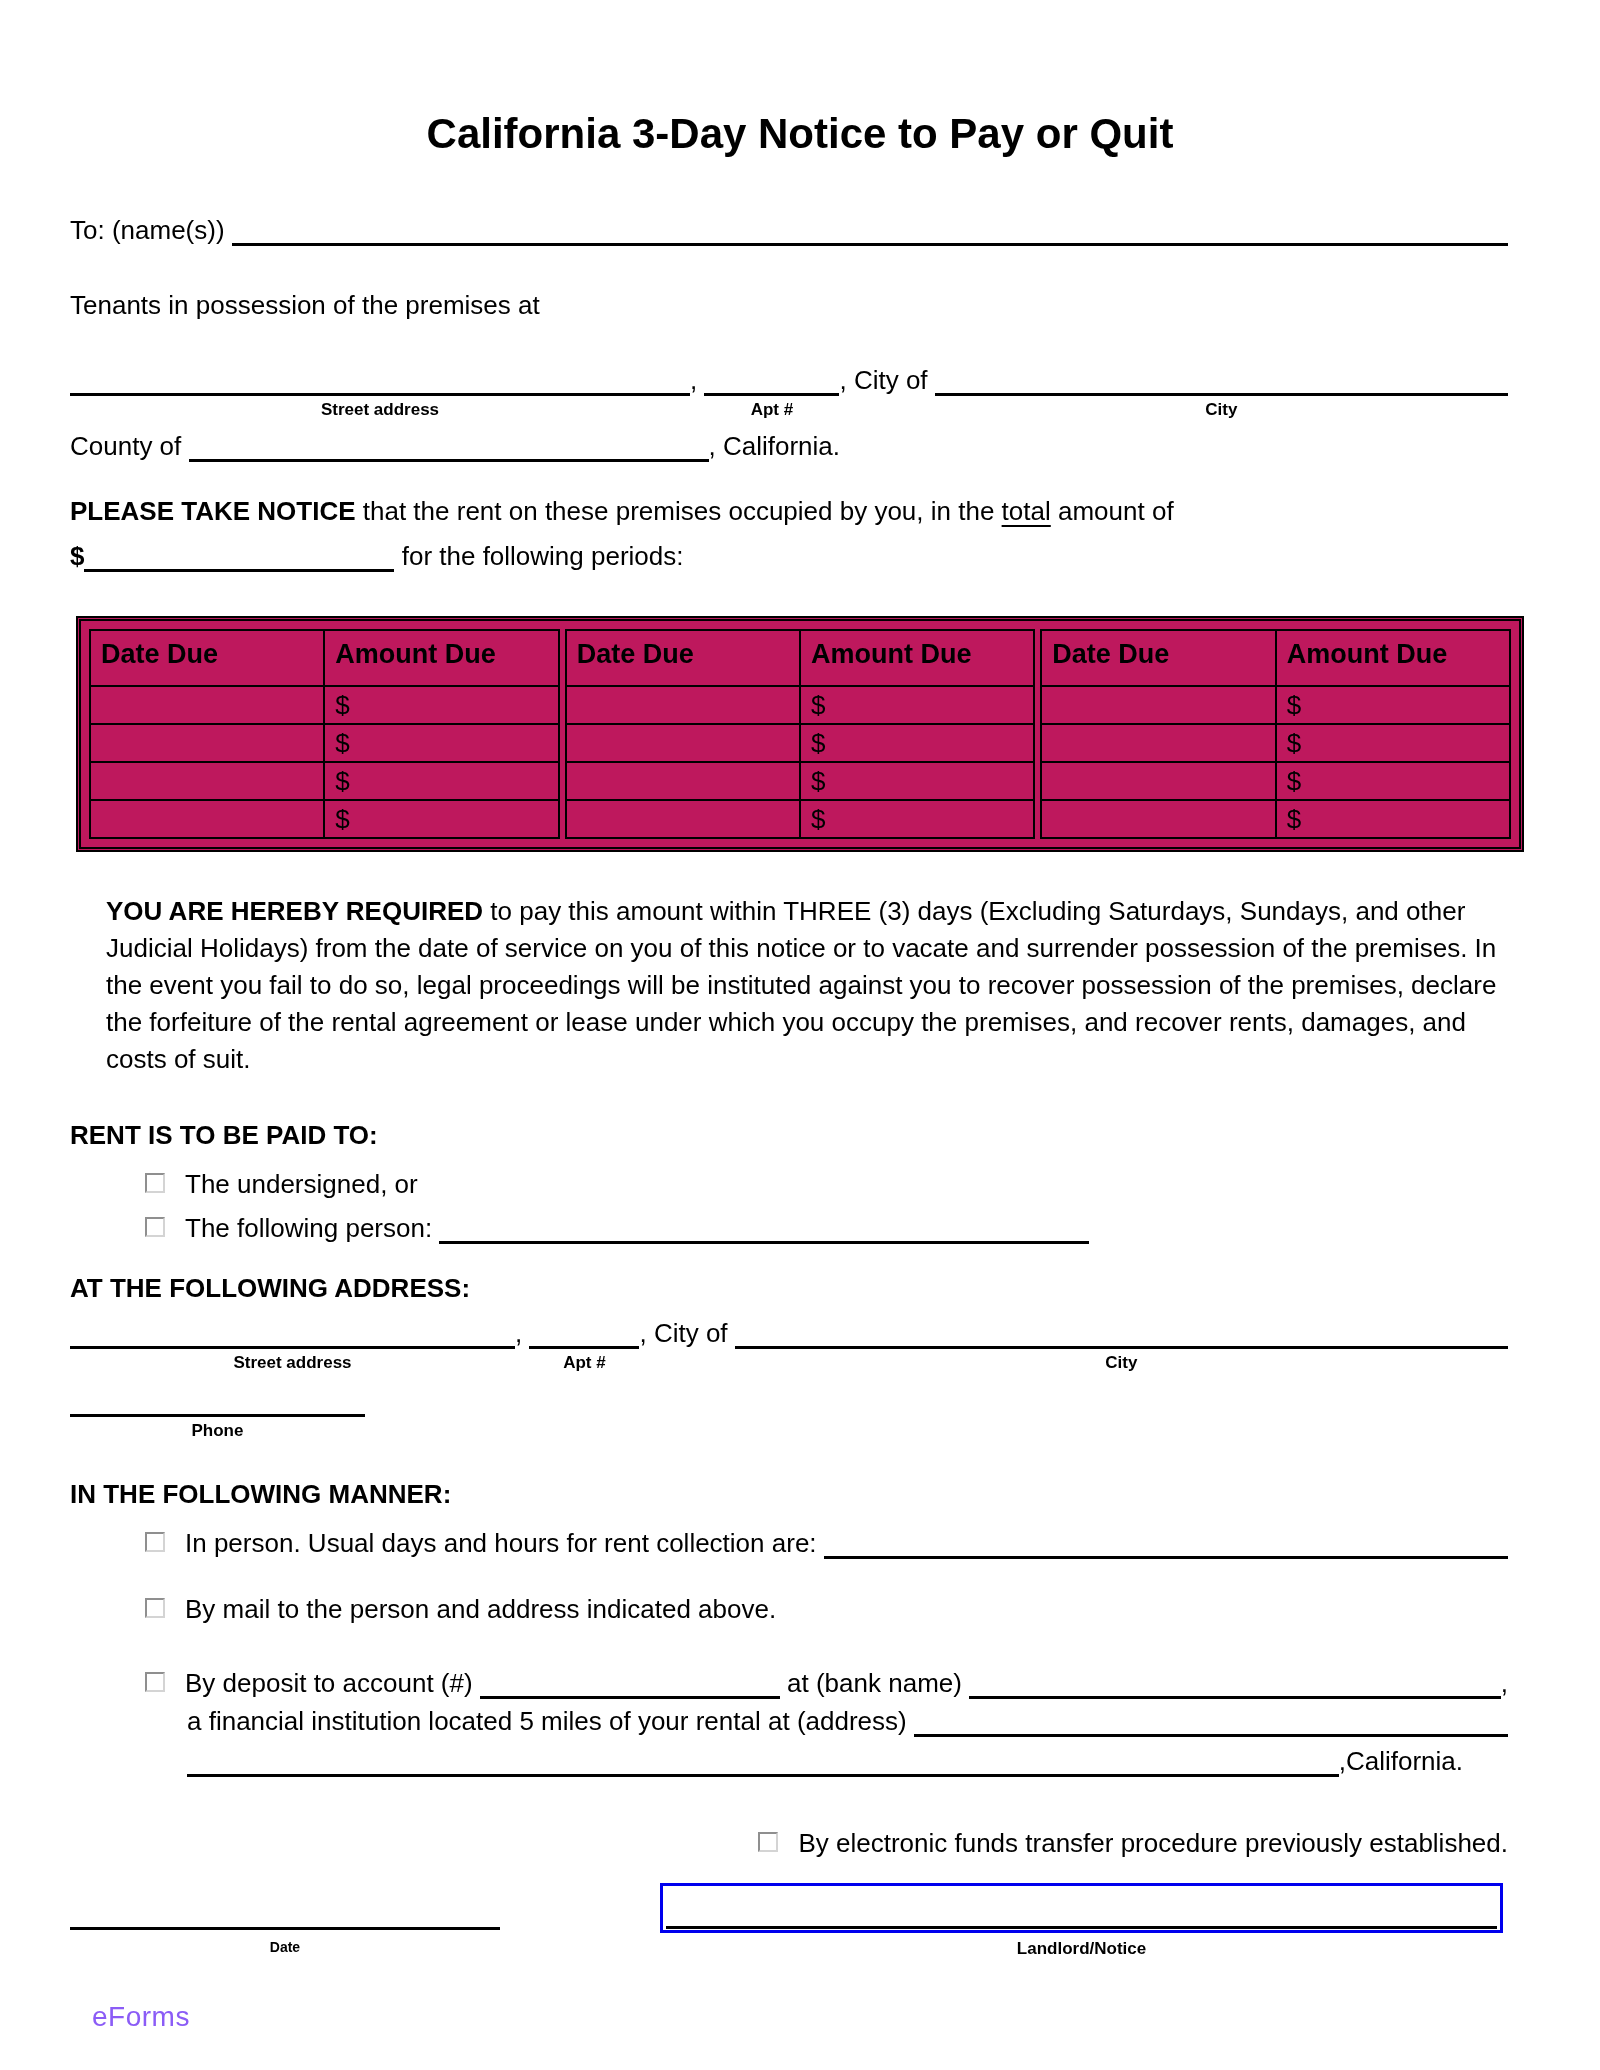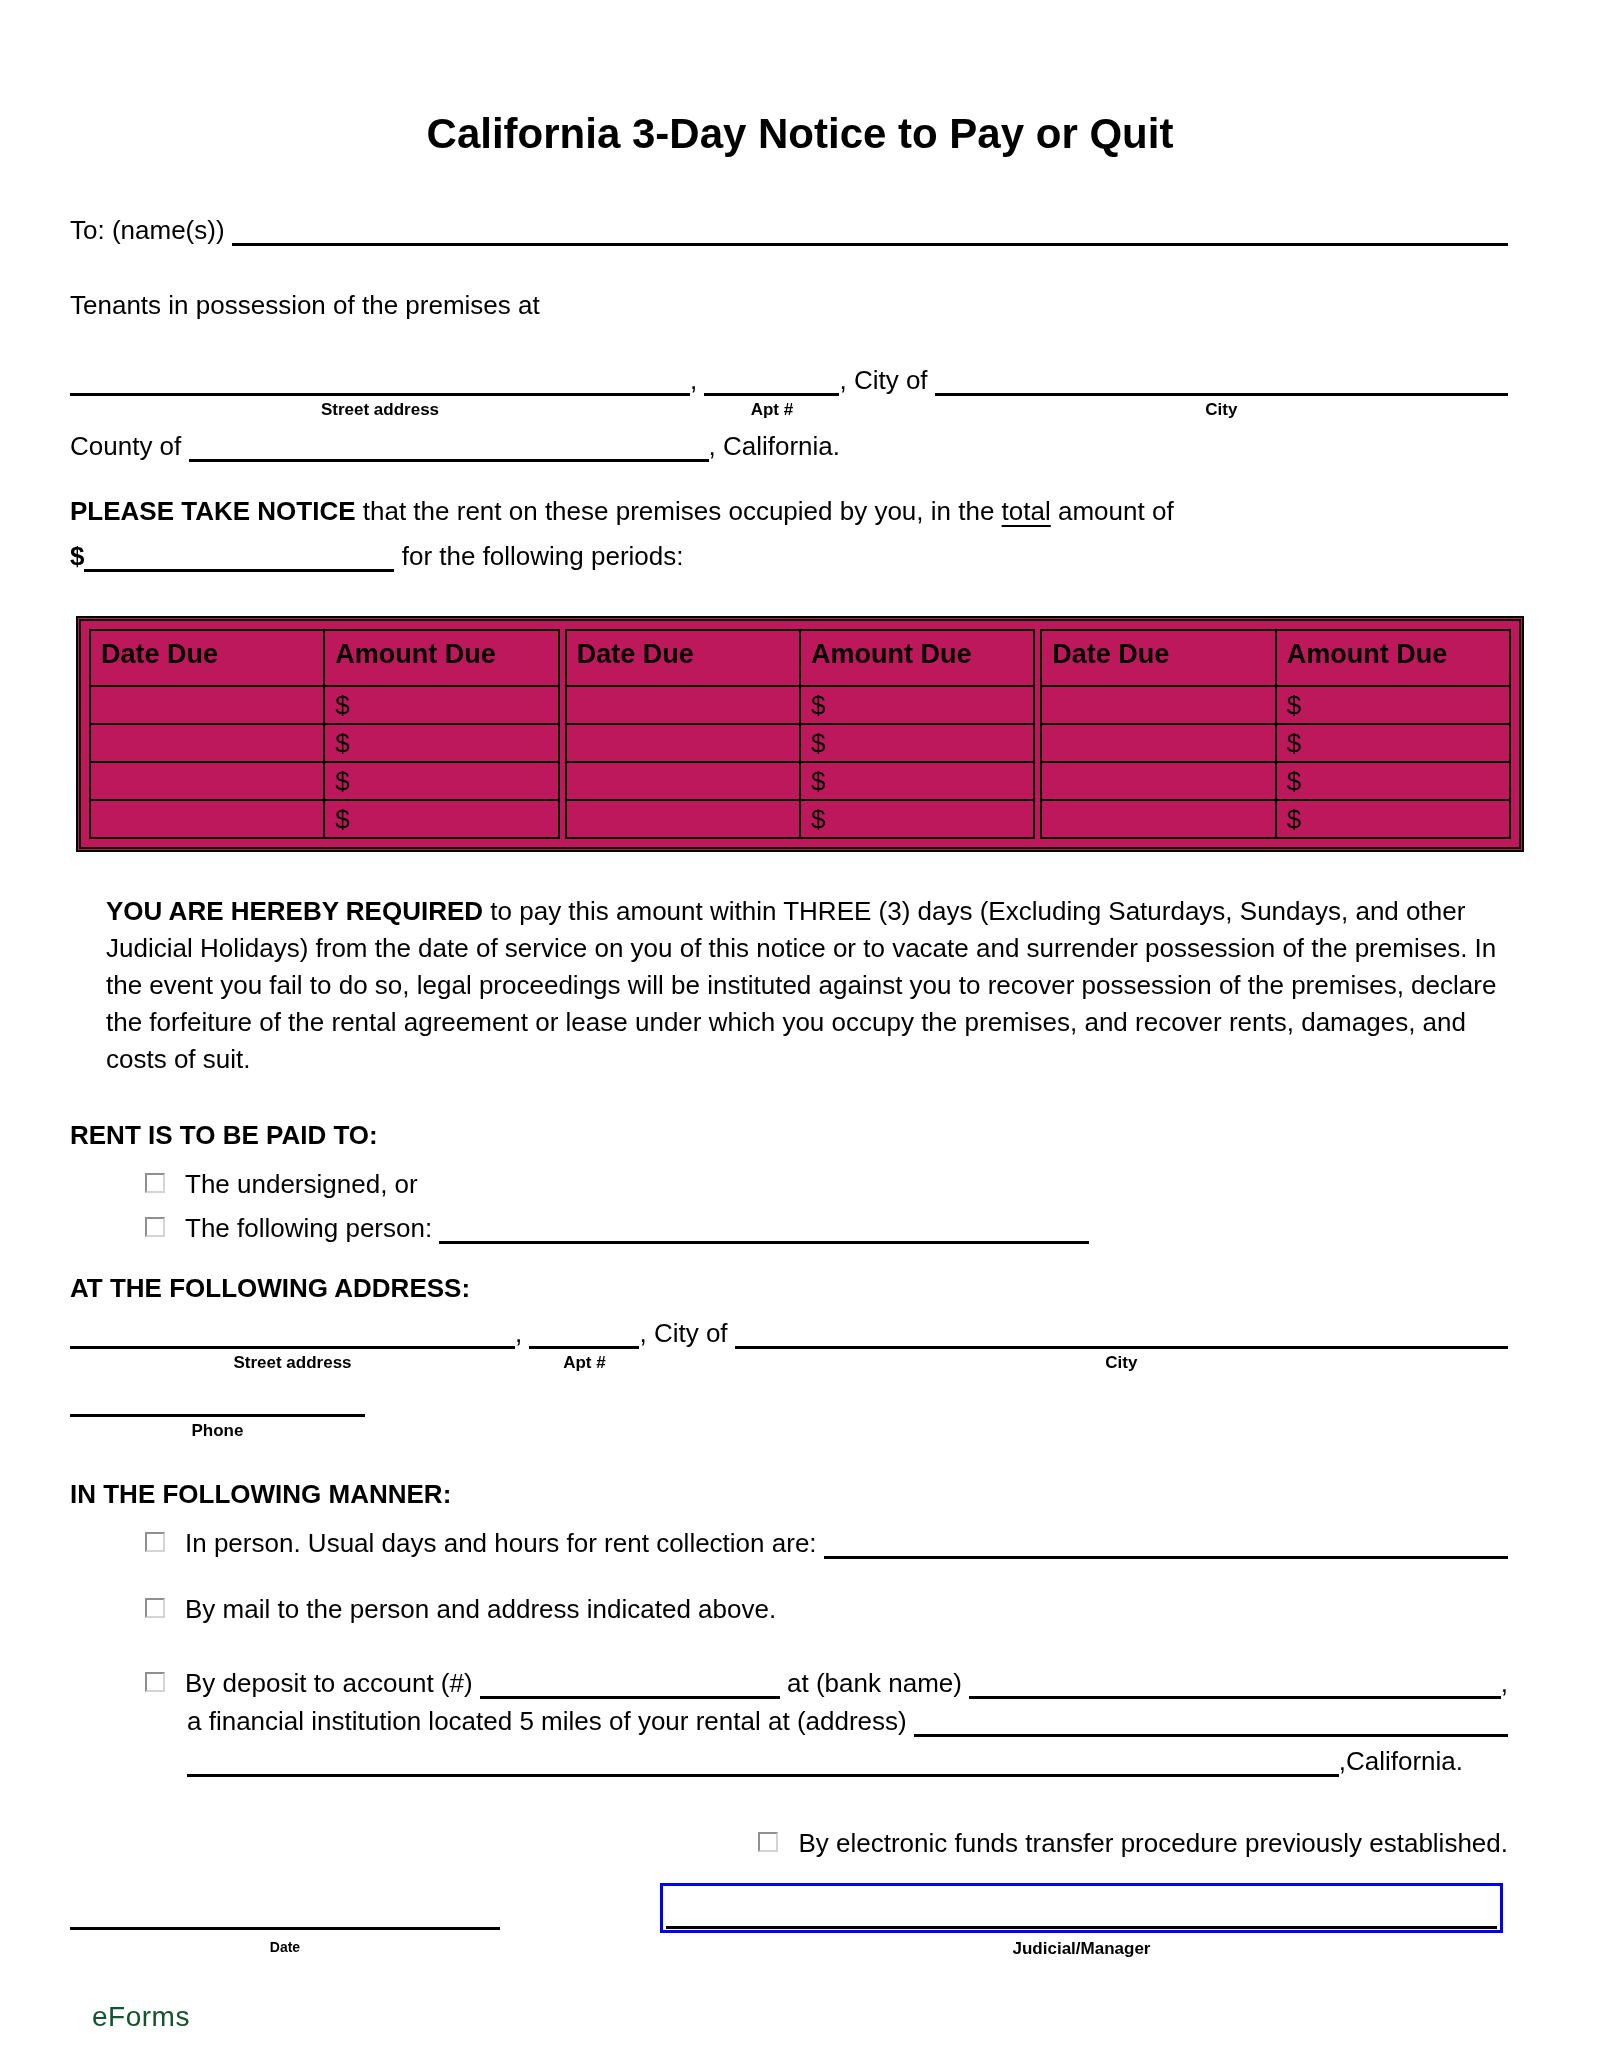--- a/index.html
+++ b/index.html
@@ -79,21 +79,21 @@
   .sig { position: absolute; left: 0; top: 1883px; width: 1600px; height: 160px; }
   .date-line { position: absolute; left: 70px; top: 44px; width: 430px; height: 3px; background: #000; }
   .date-label { position: absolute; left: 70px; top: 56px; width: 430px; text-align: center;
                 font-size: 14px; font-weight: bold; }
   .sig-box { position: absolute; left: 660px; top: 0; width: 843px; height: 50px;
              border: 3px solid; background: #fff; }
   .sig-line { position: absolute; left: 3px; right: 3px; bottom: 1px; height: 3px; background: #000; }
   .landlord-label { position: absolute; left: 660px; top: 56px; width: 843px; text-align: center;
                     font-size: 17px; font-weight: bold; }
 
-  .eforms { position: absolute; left: 92px; top: 2001px; font-size: 28px; color: #14532d; letter-spacing: 0.5px; }
+  .eforms { position: absolute; left: 92px; top: 2001px; font-size: 28px; color: #8b5cf6; letter-spacing: 0.5px; }
 
   
   .mt6  { margin-top: 6px; }
   .mt28 { margin-top: 28px; }
   .mt36 { margin-top: 36px; }
   .mt44 { margin-top: 44px; justify-content: flex-end; }
   .indent { padding-left: 117px; }
 </style>
 </head>
 <body>
@@ -301,18 +301,18 @@
       <span class="t">By electronic funds transfer procedure previously established.</span>
     </div>
   </div>
 
   <div class="sig">
     <div class="date-line"></div>
     <div class="date-label">Date</div>
     <div class="sig-box" id="sig-box" style="border-color: rgb(0, 0, 238);">
       <div class="sig-line"></div>
     </div>
-    <div class="landlord-label">Judicial/Manager</div>
+    <div class="landlord-label">Landlord/Notice</div>
   </div>
 
   <div class="eforms">eForms</div>
 
 </div>
 
 </body></html>

